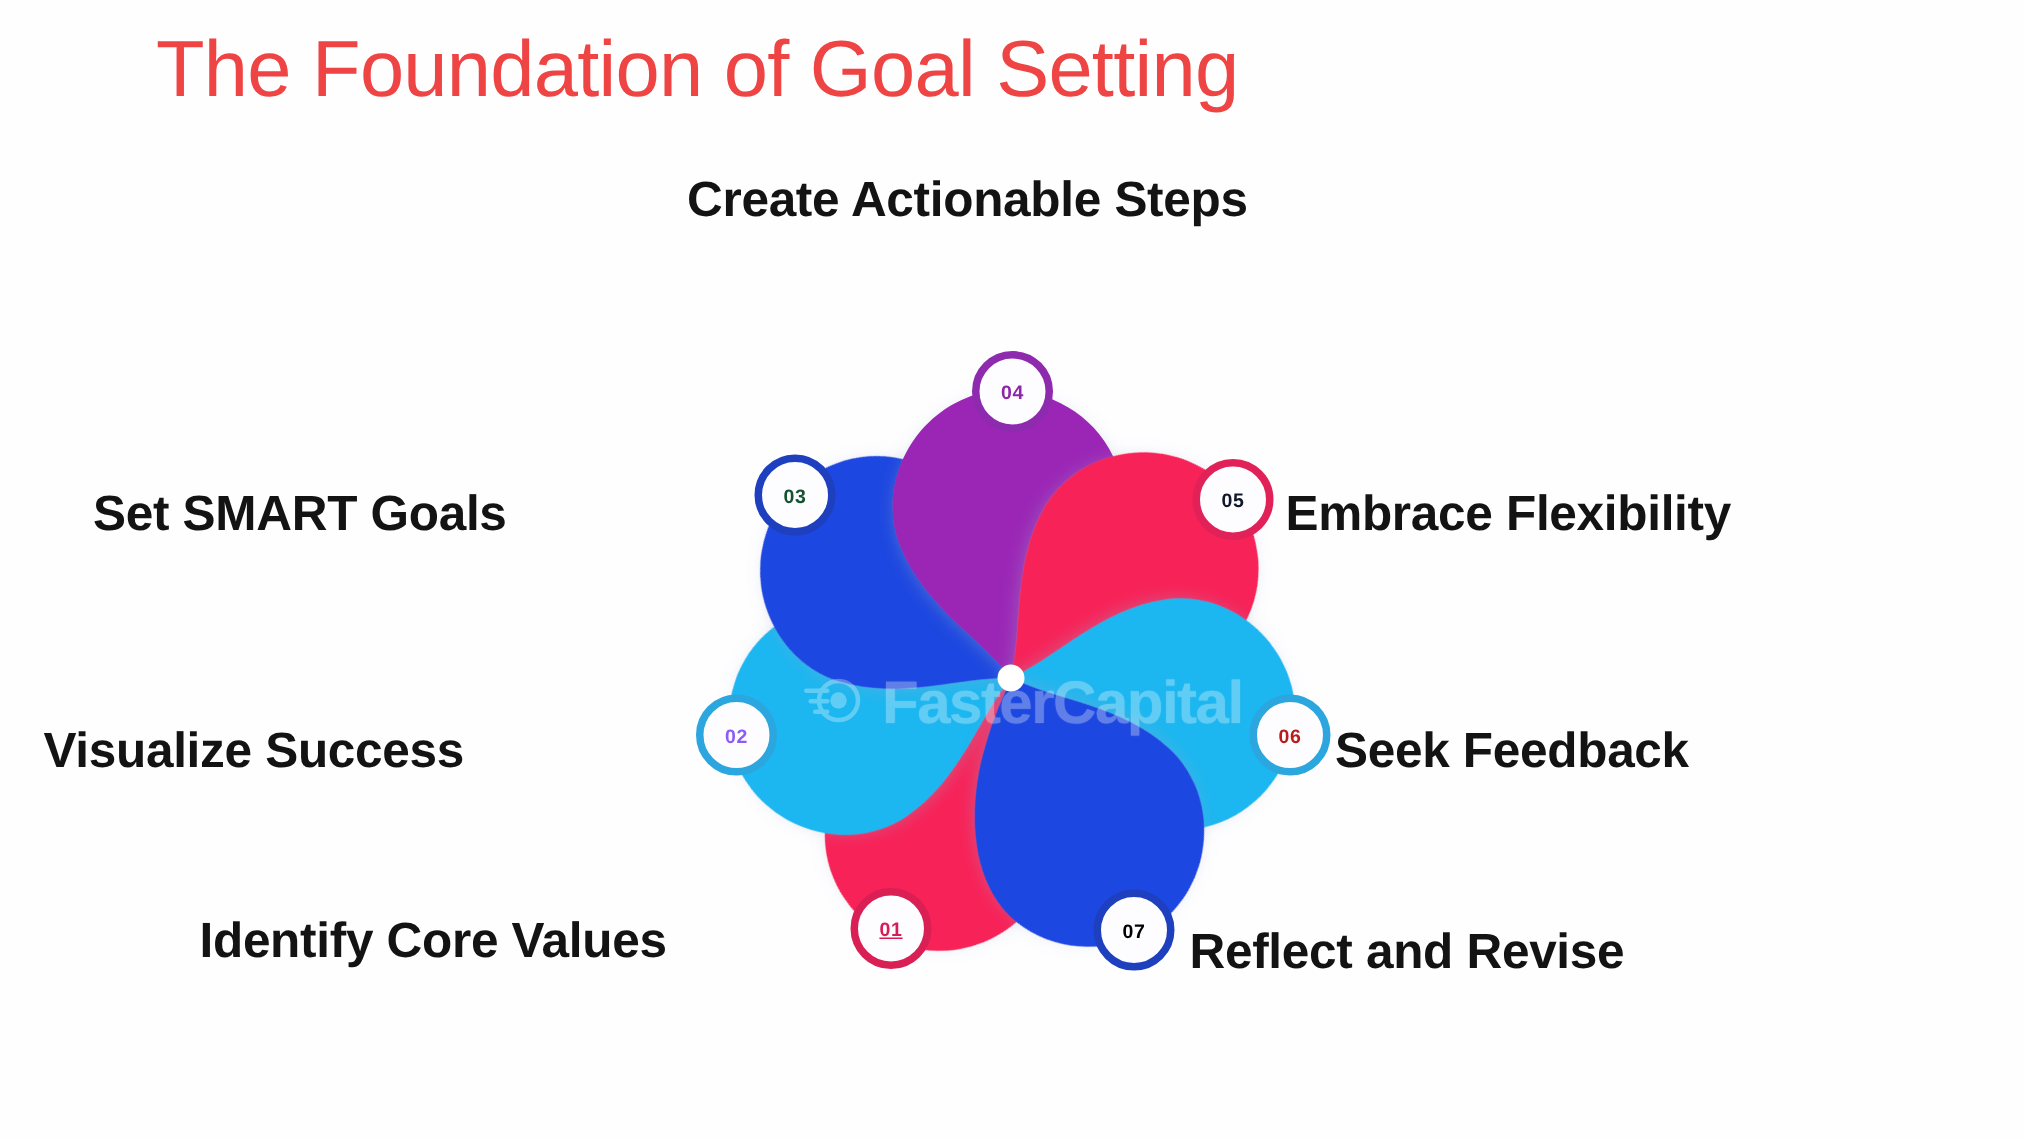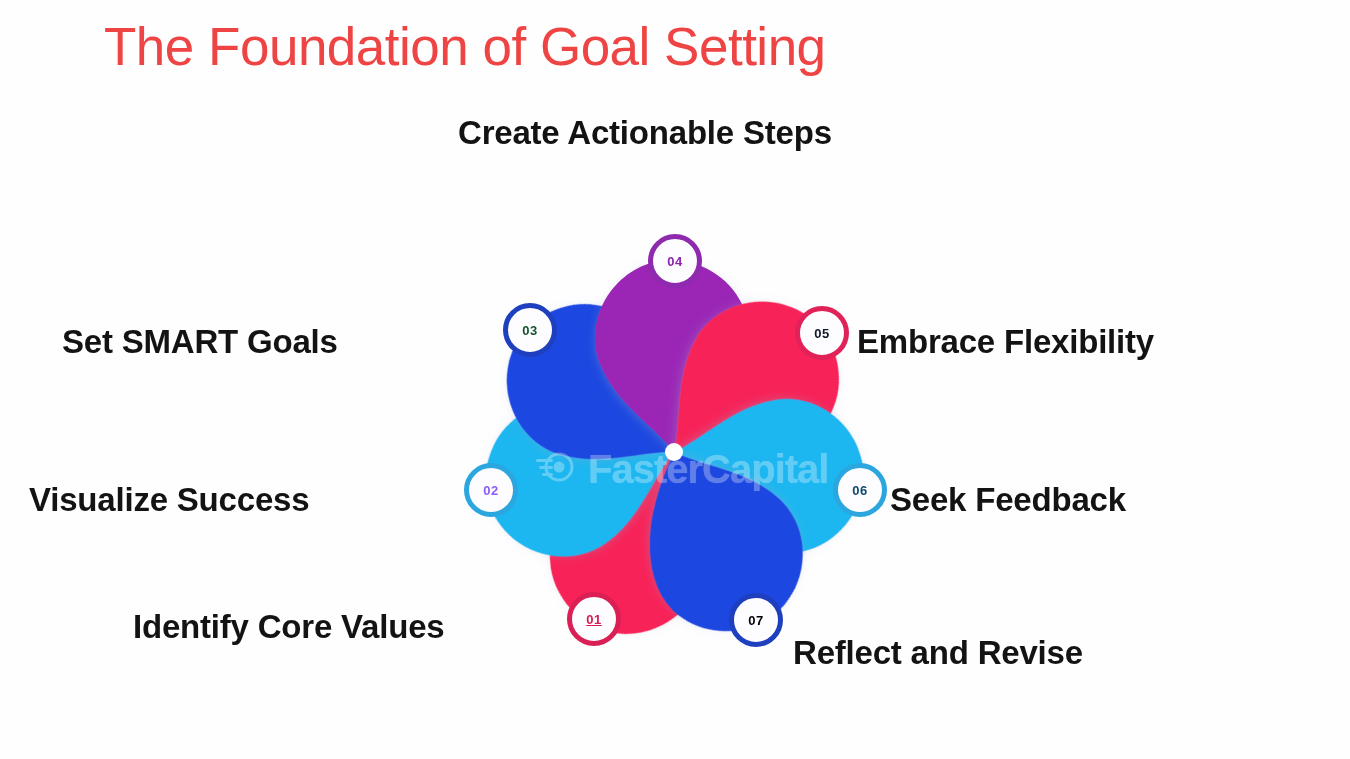--- a/index.html
+++ b/index.html
@@ -42,21 +42,21 @@
     white-space: nowrap;
     letter-spacing: -0.2px;
   }
 
   .lbl-top   { left: 458px; top: 114px; }
   .lbl-l1    { left: 62px;  top: 323px; }
   .lbl-l2    { left: 29px;  top: 481px; }
   .lbl-l3    { left: 133px; top: 608px; }
   .lbl-r1    { left: 857px; top: 323px; }
   .lbl-r2    { left: 890px; top: 481px; text-align: right; }
-  .lbl-r3    { left: 793px; top: 634px; }
+  .lbl-r3    { left: 793px; top: 615px; }
 
   .flower-wrap {
     position: absolute;
     left: 0; top: 0;
     width: 1350px;
     height: 759px;
     pointer-events: none;
   }
 
   .badge {
@@ -142,21 +142,21 @@
     </div>
     <div class="badge" style="left: 503px; top: 303px; border: 5px solid rgb(30, 63, 190); color: #14532d; pointer-events: auto;">
       <span>03</span>
     </div>
     <div class="badge" style="left: 648px; top: 234px; border: 5px solid rgb(142, 42, 174); color: rgb(139, 38, 171); pointer-events: auto;">
       <span>04</span>
     </div>
     <div class="badge" style="left: 795px; top: 306px; border: 5px solid rgb(224, 34, 88); color: #0f172a; pointer-events: auto;">
       <span>05</span>
     </div>
-    <div class="badge" style="left: 833px; top: 463px; border: 5px solid rgb(43, 166, 222); color: #0c4a6e; pointer-events: auto;">
+    <div class="badge" style="left: 833px; top: 463px; border: 5px solid rgb(43, 166, 222); color: #b91c1c; pointer-events: auto;">
       <span>06</span>
     </div>
     <div class="badge" style="left: 729px; top: 593px; border: 5px solid rgb(30, 63, 190); color: #000000; pointer-events: auto;">
       <span>07</span>
     </div>
   </div>
 
 <div class="lbl lbl-top">Create Actionable Steps</div>
 <div class="lbl lbl-l1">Set SMART Goals</div>
 <div class="lbl lbl-l2">Visualize Success</div>

